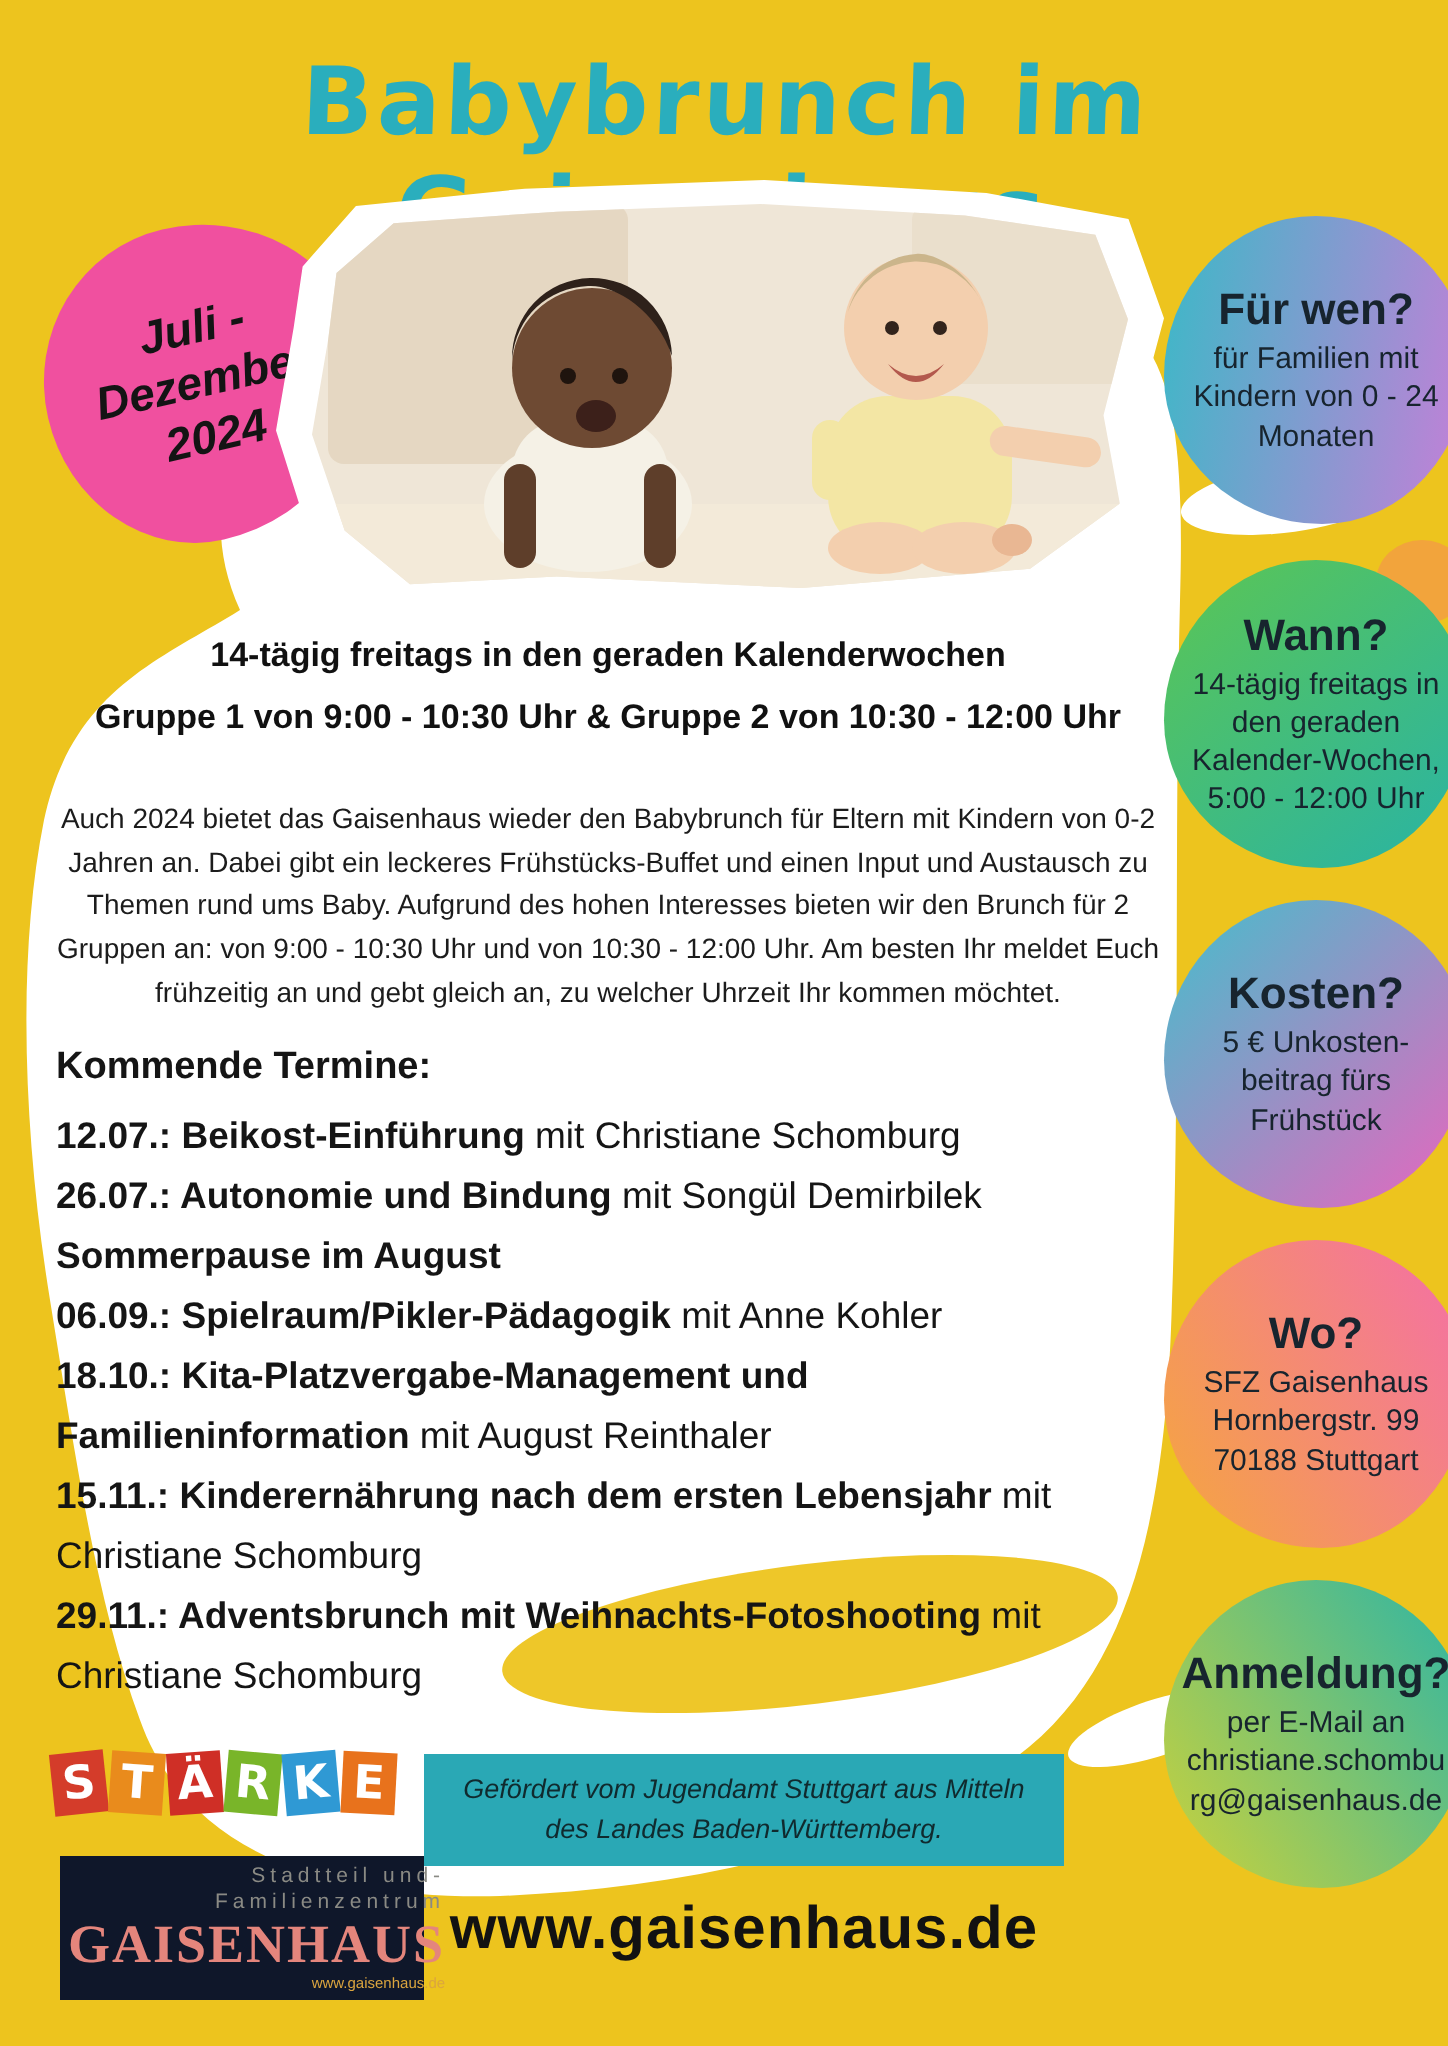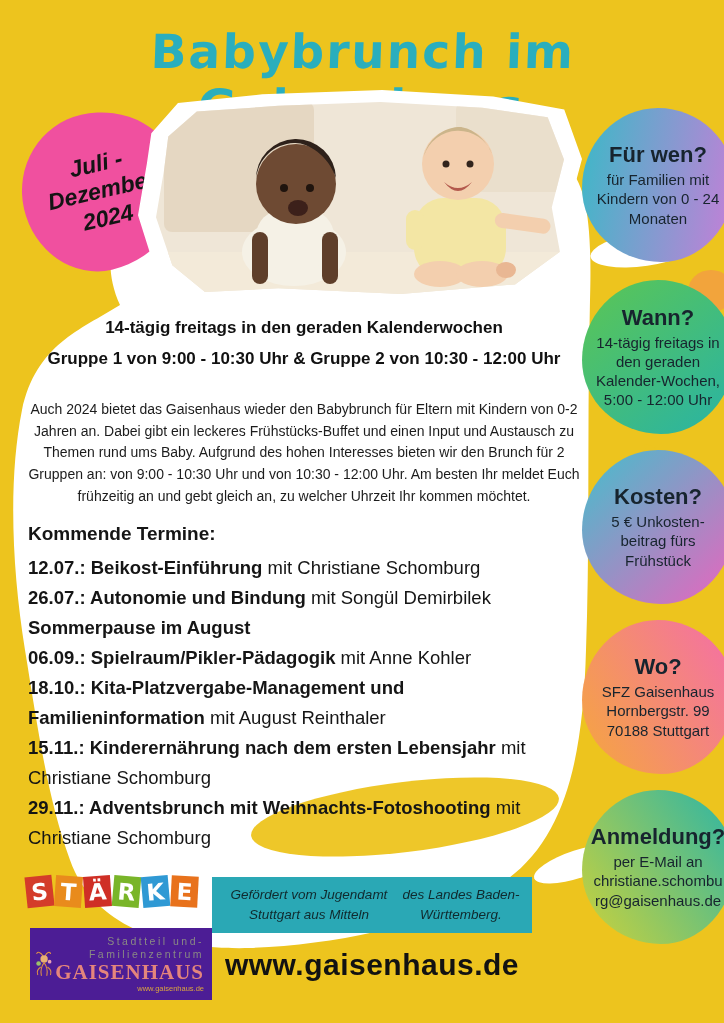--- a/index.html
+++ b/index.html
@@ -51,29 +51,29 @@
   .badge-2{top:450px;}
   .badge-3{top:620px;}
   .badge-4{top:790px;}
   .badge-title{font-weight:bold;font-size:22px;margin-bottom:2px;}
   .badge-body{font-size:15px;line-height:1.28;overflow-wrap:anywhere;}
 
   
   .staerke{position:absolute;left:26px;top:876px;display:flex;gap:2px;}
   .sq{display:inline-flex;width:27px;height:31px;justify-content:center;align-items:center;
     color:#fff;font-weight:bold;font-size:23px;font-family:"DejaVu Sans",sans-serif;}
-  .gais-logo{position:absolute;left:30px;top:928px;width:182px;height:72px;background:#4c1d95;
+  .gais-logo{position:absolute;left:30px;top:928px;width:182px;height:72px;background:#0f172a;
     display:flex;align-items:center;padding:2px 4px;box-sizing:border-box;}
   .gais-text{flex:1;text-align:right;padding-right:4px;}
   .gais-line{font-size:10.5px;letter-spacing:2.5px;color:#8a8a84;line-height:1.25;}
-  .gais-name{font-family:"Liberation Serif",serif;font-weight:bold;font-size:21px;
+  .gais-name{font-family:"Liberation Serif",serif;font-weight:bold;font-size:27px;
     color:#e4857c;letter-spacing:1px;line-height:1.1;}
   .gais-url{font-size:7.5px;color:#dba53f;}
   .funding{position:absolute;left:212px;top:877px;width:320px;height:56px;background:#2aa8b5;
-    display:flex;flex-direction:row;justify-content:center;align-items:center;text-align:center;
+    display:flex;flex-direction:column;justify-content:center;align-items:center;text-align:center;
     font-style:italic;font-size:13.5px;line-height:1.5;color:#102a2e;padding:0 8px;box-sizing:border-box;}
   .website{position:absolute;left:212px;top:948px;width:320px;text-align:center;
     font-size:30px;font-weight:bold;color:#121212;letter-spacing:0.5px;}
 </style>
 </head>
 <body>
 
 <div class="page">
 
   <svg class="bg-svg" viewBox="0 0 724 1023">

